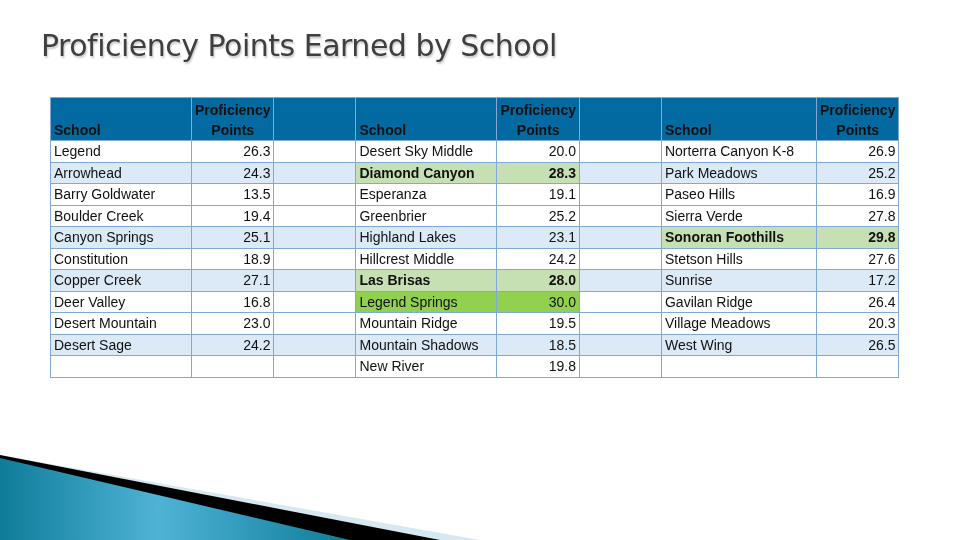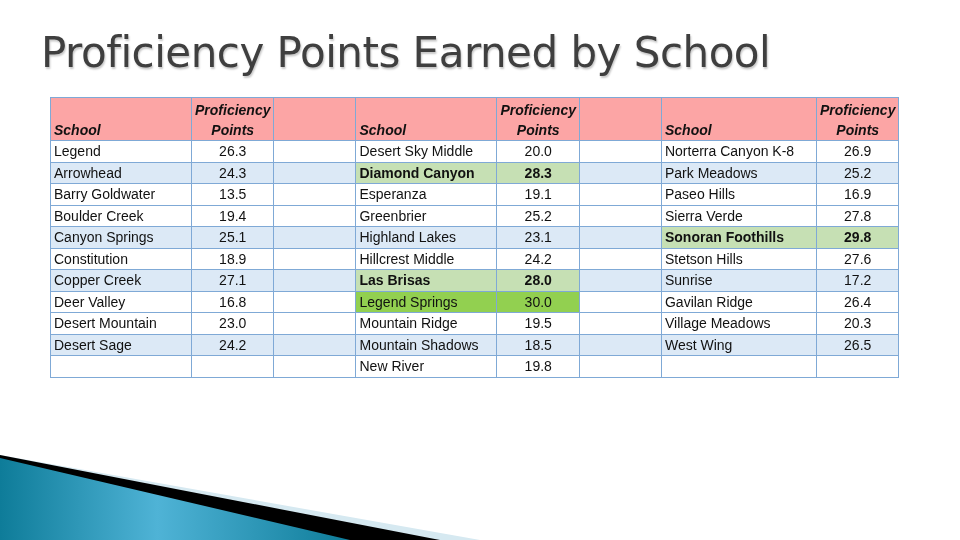--- a/index.html
+++ b/index.html
@@ -4,46 +4,46 @@
   <style>
     html, body { margin: 0; padding: 0; }
     body {
       width: 960px; height: 540px; position: relative; overflow: hidden;
       background: #ffffff;
       font-family: "DejaVu Sans", sans-serif;
     }
     .title {
       position: absolute; left: 41px; top: 28px;
       font-family: "DejaVu Sans", sans-serif;
-      font-size: 42px; color: #3f3f3f; letter-spacing: -0.5px;
+      font-size: 30px; color: #3f3f3f; letter-spacing: -0.5px;
       text-shadow: 1px 2px 2px rgba(0,0,0,0.22);
       white-space: nowrap;
     }
     .tbl {
       position: absolute; left: 50px; top: 97px;
       border-collapse: collapse;
       font-family: "Liberation Sans", sans-serif;
       font-size: 14px; color: #111;
     }
     .tbl td {
       border: 1px solid #7fa9d6;
       padding: 0 3px;
       height: 20.5px;
       line-height: 20px;
       white-space: nowrap;
       overflow: hidden;
     }
     .tbl tr.hdr td {
       height: 42px; line-height: 20px; font-weight: bold;
-      vertical-align: bottom; background: #fca5a5; font-style: italic;
+      vertical-align: bottom; background: #0369a1;
     }
     .tbl tr.hdr td.pts { text-align: center; }
     .tbl tr.r-odd td { background: #ffffff; }
     .tbl tr.r-even td { background: #dce9f6; }
-    .tbl td.pts { text-align: center; }
+    .tbl td.pts { text-align: right; }
     .tbl td.c-name { width: 134px; }
     .tbl td.c-pts { width: 75px; }
     .tbl td.c-gap { width: 75px; }
     .tbl td.c-name3 { width: 148px; }
     .tbl tr td.hl1 { background: #c6e0b4 !important; font-weight: bold; }
     .tbl tr td.hl2 { background: #92d050 !important; font-weight: normal; }
     .swoosh { position: absolute; left: 0; top: 430px; width: 480px; height: 110px; }
   </style>
 </head>
 <body>

